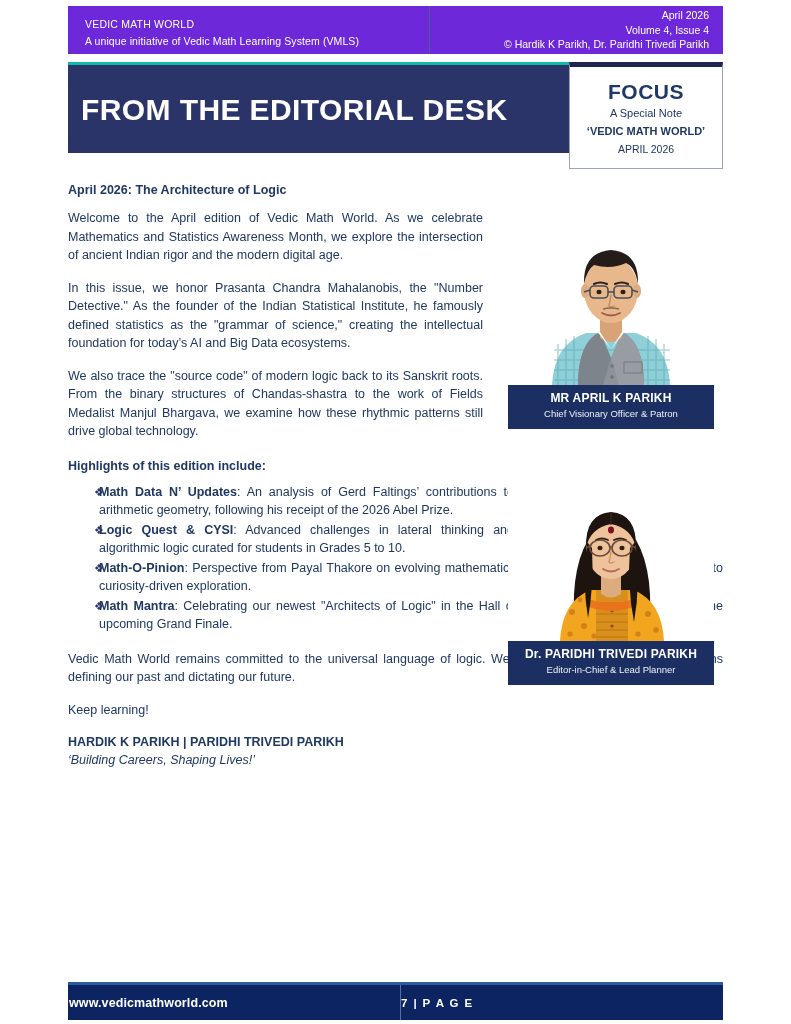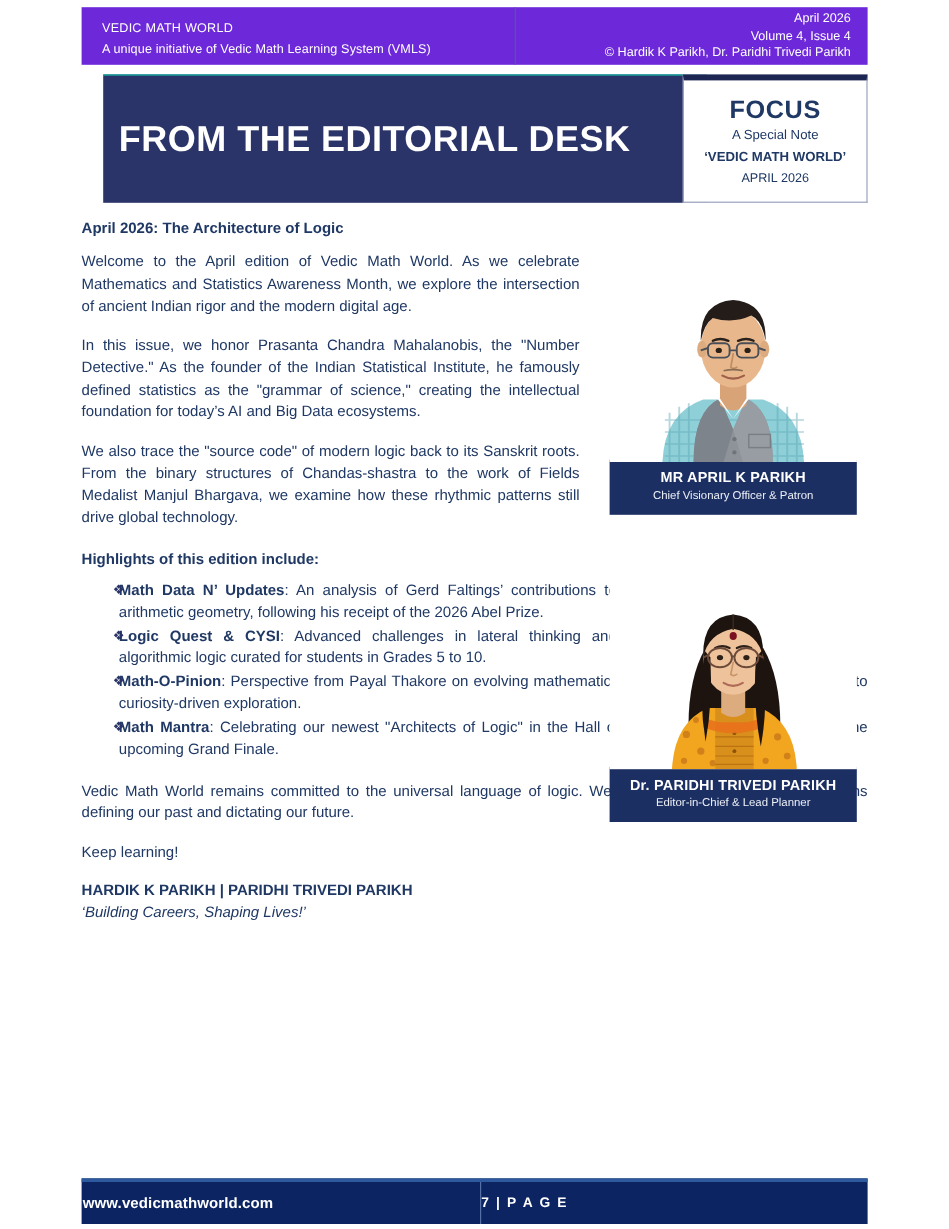--- a/index.html
+++ b/index.html
@@ -77,27 +77,26 @@
     left: 68px;
     top: 62px;
     width: 655px;
     height: 107px;
   }
   .banner-bar {
     position: absolute;
     left: 0;
     top: 0;
     width: 503px;
-    height: 107px;
+    height: 91px;
     background: #2b3468;
-    border-top: 1px solid #14b8a6;
+    border-top: 3px solid #14b8a6;
     box-sizing: border-box;
     display: flex;
     align-items: center;
-    margin-left: 18px;
   }
   .banner-title {
     color: #ffffff;
     font-size: 30px;
     font-weight: bold;
     letter-spacing: 0.4px;
     padding-left: 13px;
     line-height: 1.1;
   }
   .focus-box {

